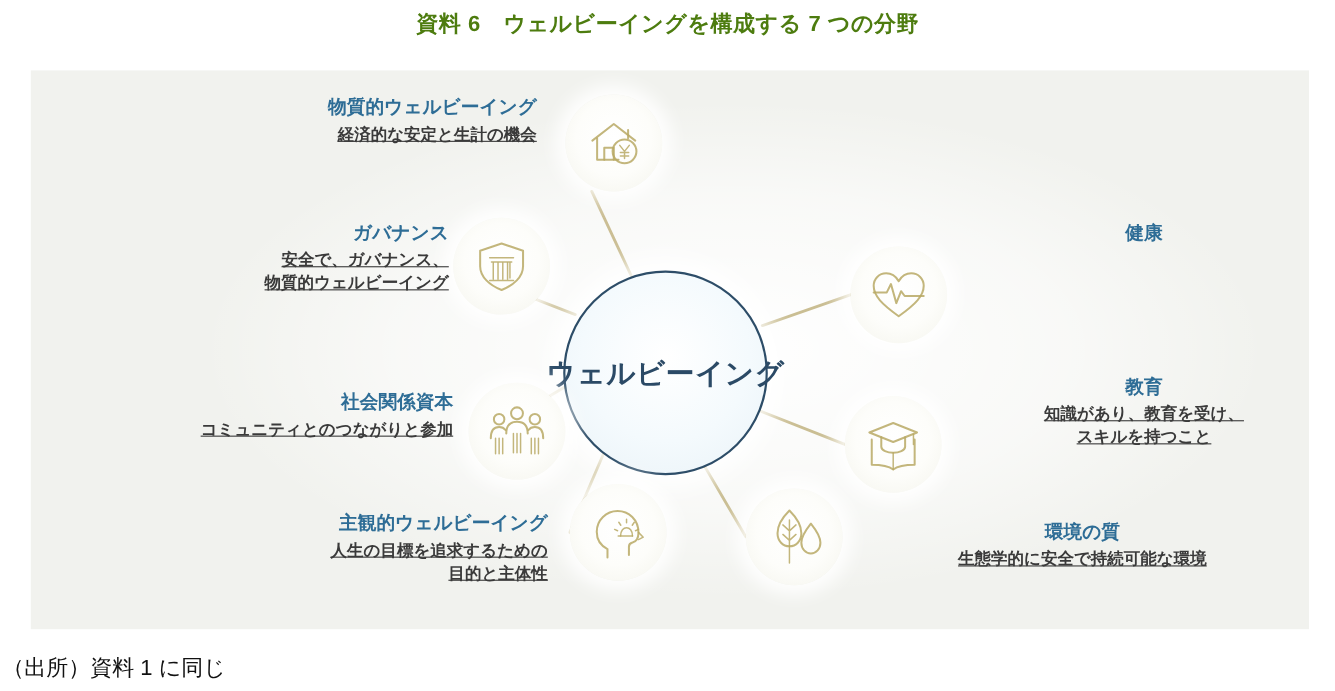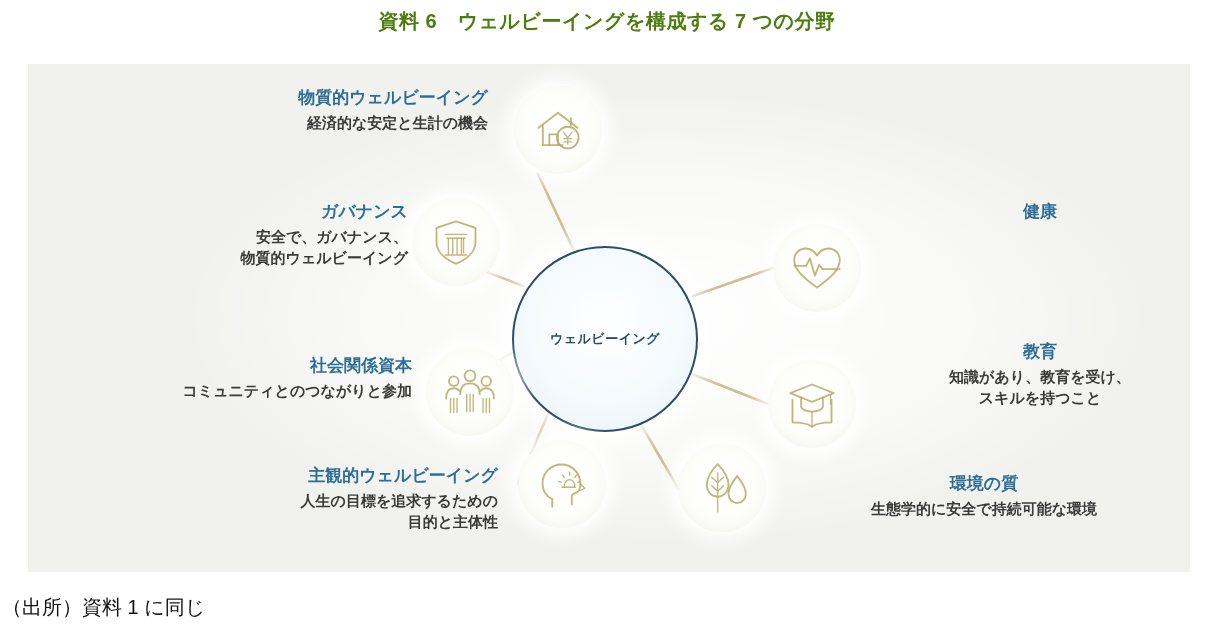--- a/index.html
+++ b/index.html
@@ -67,21 +67,21 @@
     border-radius: 50%;
     background: radial-gradient(circle at 50% 42%, #ffffff 0%, #f4fafd 55%, #e9f2f7 100%);
     border: 2.2px solid #2d4d68;
     box-sizing: border-box;
     display: flex;
     align-items: center;
     justify-content: center;
     box-shadow: 0 0 22px 12px rgba(255,255,255,0.9);
   }
   #hub-label {
-    font-size: 13px;
+    font-size: 26px;
     font-weight: 700;
     color: #2b4a66;
     letter-spacing: 0.5px;
     white-space: nowrap;
   }
 
   
   .icon-bubble {
     position: absolute;
     width: 88px;
@@ -120,20 +120,21 @@
     font-weight: 700;
     color: #2e6d96;
     white-space: nowrap;
     margin-bottom: 2px;
   }
   .node-desc {
     font-size: 15px;
     font-weight: 700;
     color: #3a3a3a;
     white-space: nowrap;
+    text-decoration: underline;
   }
 
   
   #source-note {
     position: absolute;
     left: 2px;
     top: 594px;
     font-size: 20px;
     color: #111111;
     white-space: nowrap;

